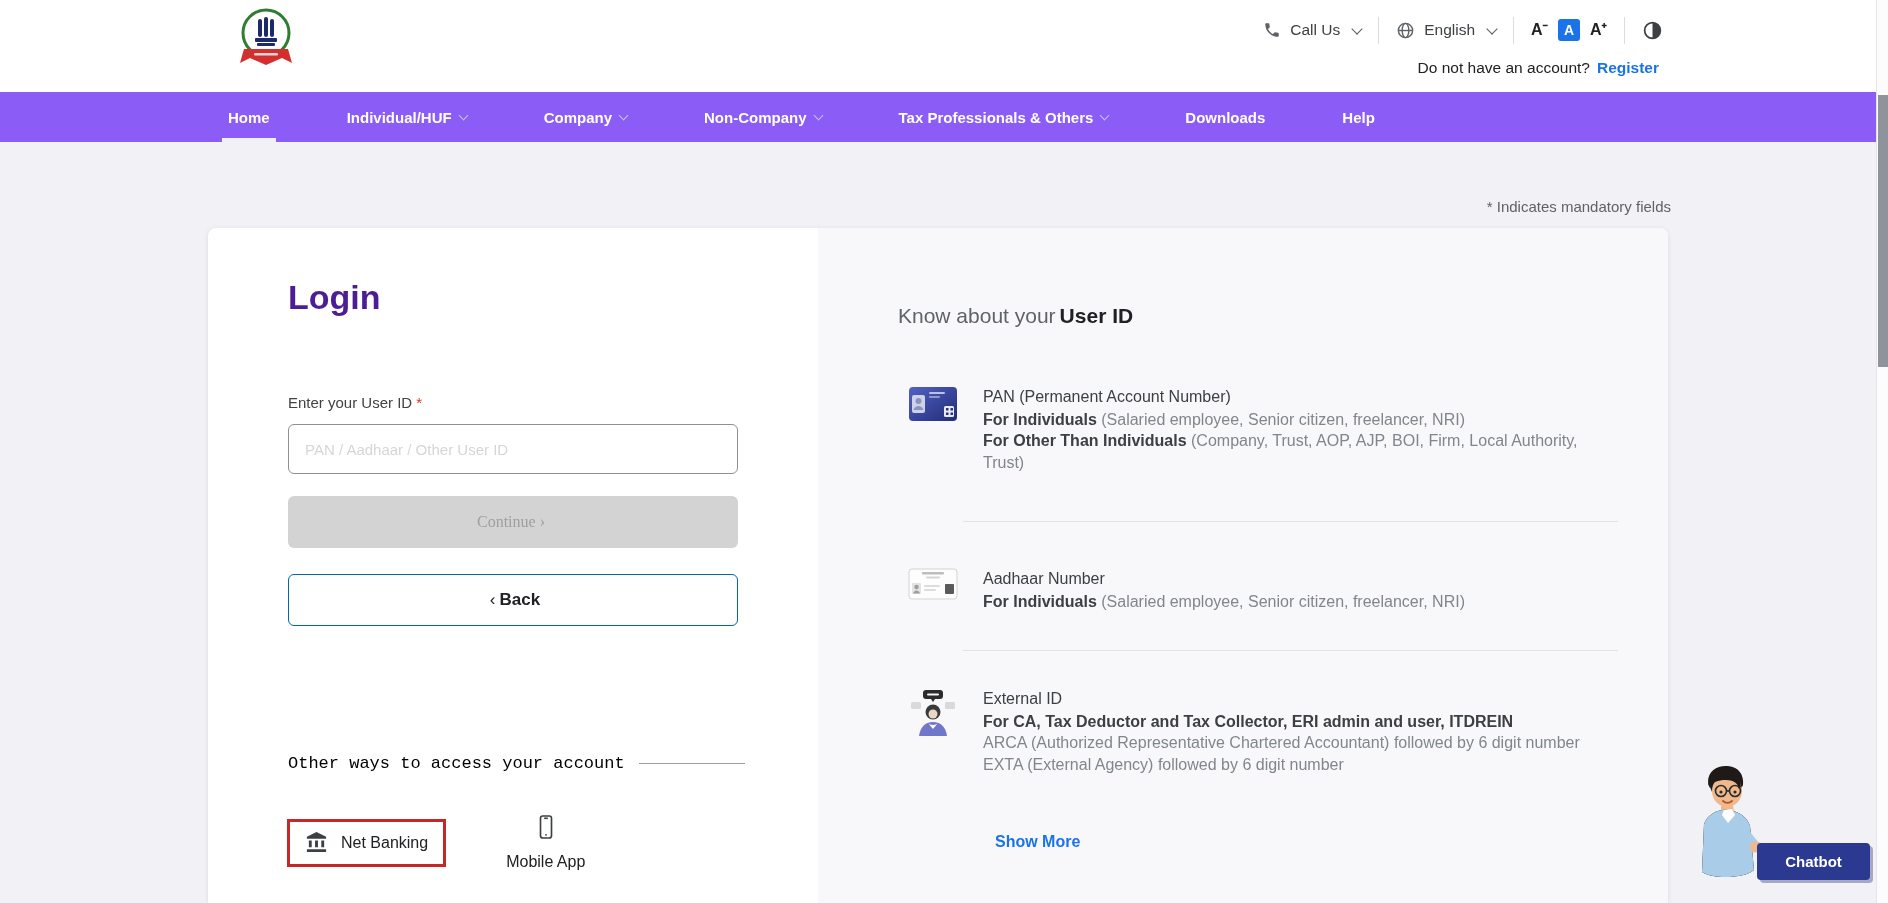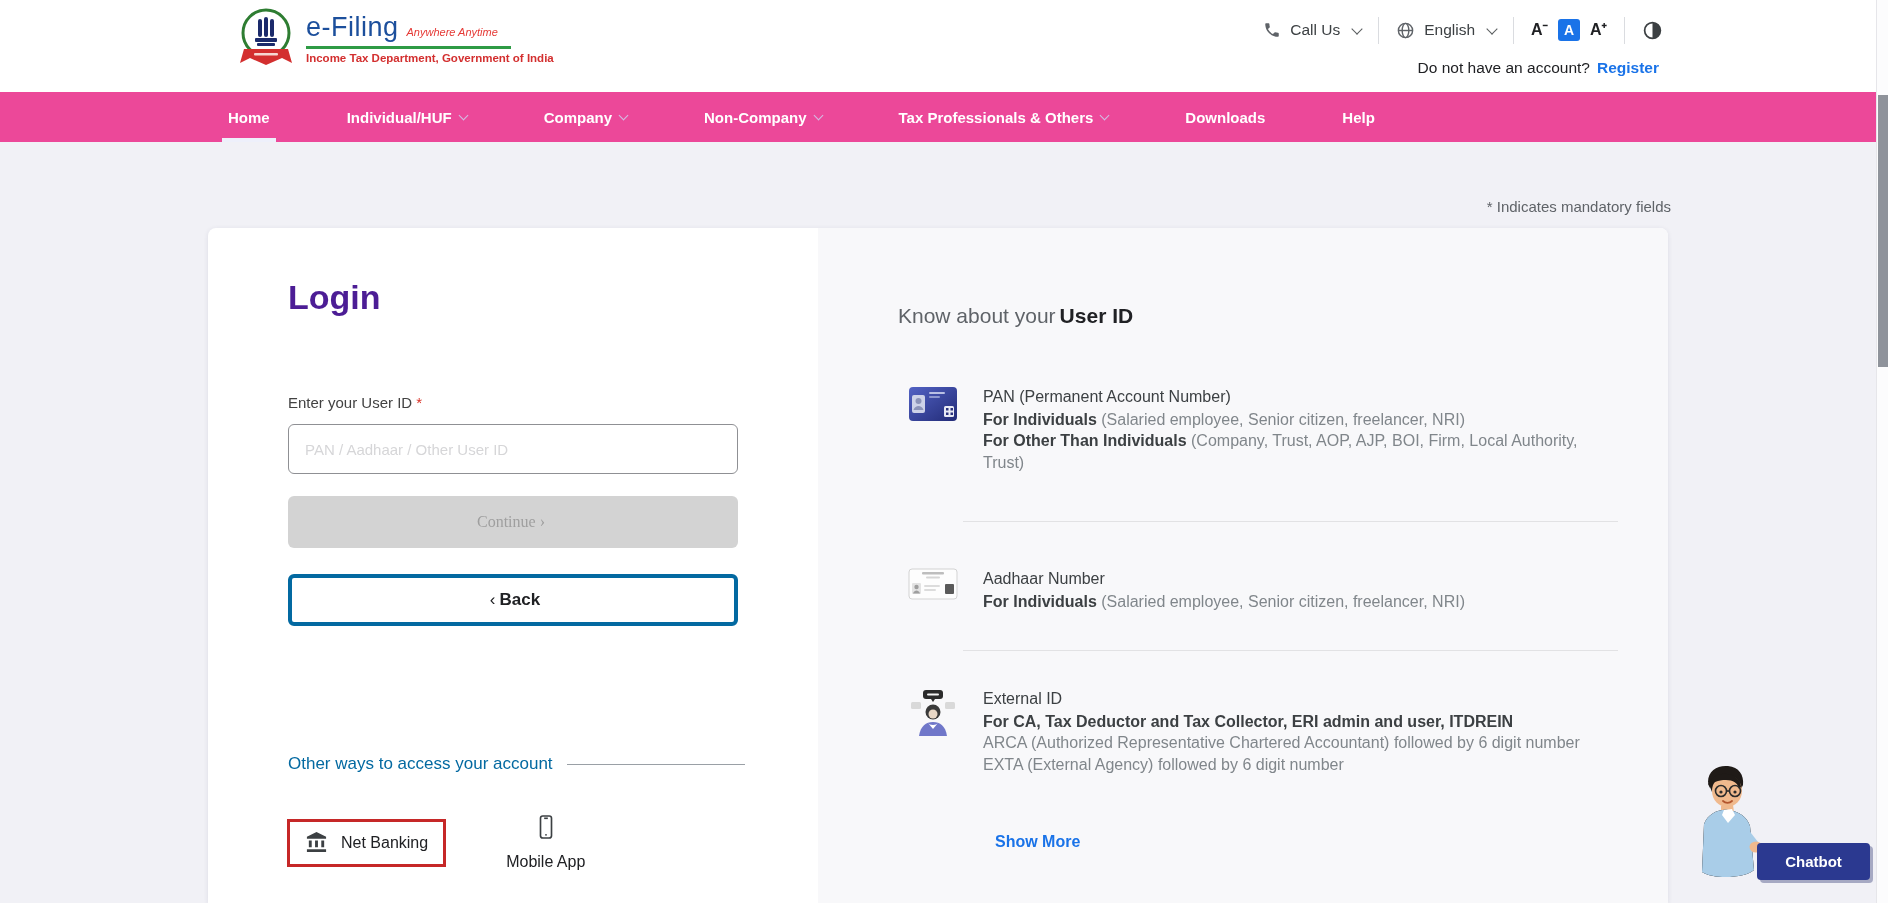--- a/index.html
+++ b/index.html
@@ -21,41 +21,41 @@
   .tb-item { display:flex; align-items:center; gap:9px; font-size:15.5px; color:#3c4043; cursor:pointer; }
   .tb-divider { width:1px; height:27px; background:#dadce0; }
   .chev { display:inline-block; width:8px; height:8px; border-right:1.8px solid currentColor; border-bottom:1.8px solid currentColor; transform:rotate(45deg); margin-left:4px; margin-bottom:3px; opacity:.85; }
   .font-controls { display:flex; align-items:center; gap:10px; }
   .fc-btn { font-size:16px; font-weight:bold; color:#202124; cursor:pointer; line-height:1; }
   .fc-current { width:22px; height:22px; background:#1a73e8; border-radius:3px; color:#fff; font-size:14px; font-weight:bold; display:flex; align-items:center; justify-content:center; cursor:pointer; }
   .register-line { position:absolute; top:59px; right:217px; font-size:15.5px; color:#202124; display:flex; gap:7px; }
   .register-link { color:#1a73e8; font-weight:bold; cursor:pointer; }
 
   
-  .nav { position:absolute; top:92px; left:0; width:1876px; height:50px; background:#ec4899; display:flex; align-items:center; padding-left:228px; gap:77px; }
+  .nav { position:absolute; top:92px; left:0; width:1876px; height:50px; background:#8b5cf6; display:flex; align-items:center; padding-left:228px; gap:77px; }
   .nav-item { position:relative; color:#fff; font-size:15px; font-weight:bold; height:50px; display:flex; align-items:center; cursor:pointer; white-space:nowrap; }
   .nav-item .chev { width:7px; height:7px; border-color:#cdd3f2; margin-left:8px; }
   .nav-item.active::after { content:""; position:absolute; left:-6px; right:-6px; bottom:0; height:4px; background:#eef0fb; }
 
   
   .content-bg { position:absolute; top:142px; left:0; width:1876px; height:761px; background:#f1f1f6; }
   .mandatory-note { position:absolute; top:198px; right:217px; font-size:15px; color:#5f6368; }
 
   .card { position:absolute; left:208px; top:228px; width:1460px; height:675px; background:#fff; border-radius:8px 8px 0 0; box-shadow:0 1px 5px rgba(40,40,80,.10); }
 
   
   .login-title { position:absolute; left:80px; top:50px; font-size:34px; font-weight:bold; color:#4c1d95; }
   .uid-label { position:absolute; left:80px; top:166px; font-size:15px; color:#424242; }
   .req { color:#d93025; margin-left:4px; }
   .uid-input { position:absolute; left:80px; top:196px; width:450px; height:50px; border:1px solid #8f9094; border-radius:6px; padding:0 16px; font-size:15px; color:#333; background:#fff; outline:none; }
   .uid-input::placeholder { color:#d6d6d8; }
   .btn-continue { position:absolute; left:80px; top:268px; width:450px; height:52px; background:#d3d3d3; border:none; border-radius:6px; font-size:16px; color:#9f9f9f; font-family:Liberation Serif, serif; cursor:pointer; }
-  .btn-back { position:absolute; left:80px; top:346px; width:450px; height:52px; background:#fff; border:4px solid #0369a1; border-radius:6px; font-size:17px; font-weight:bold; color:#202124; font-family:"Liberation Sans",sans-serif; cursor:pointer; }
+  .btn-back { position:absolute; left:80px; top:346px; width:450px; height:52px; background:#fff; border:1px solid #0369a1; border-radius:6px; font-size:17px; font-weight:bold; color:#202124; font-family:"Liberation Sans",sans-serif; cursor:pointer; }
   .btn-chev { font-weight:normal; margin:0 4px; }
-  .other-ways { position:absolute; left:80px; top:526px; width:457px; display:flex; align-items:center; font-size:17px; color:#0369a1; }
+  .other-ways { position:absolute; left:80px; top:526px; width:457px; display:flex; align-items:center; font-size:17px; color:#000000;font-family:Liberation Mono, monospace; }
   .other-ways .line { flex:1; height:1px; background:#9aa0a6; margin-left:14px; }
   .methods { position:absolute; left:79px; top:586px; display:flex; align-items:center; gap:60px; }
   .net-banking { display:flex; align-items:center; gap:13px; border:3px solid #c62828; height:48px; padding:0 15px; cursor:pointer; }
   .mobile-app { display:flex; align-items:center; gap:13px; cursor:pointer;flex-direction:column; }
   .method-label { font-size:16px; color:#202124; }
 
   
   .know-col { position:absolute; left:610px; top:0; width:850px; height:675px; background:#f8f8fa; border-radius:0 8px 0 0; }
   .know-title { position:absolute; left:80px; top:76px; font-size:21px; color:#5f6368; }
   .know-title b { color:#202124; margin-left:4px; }
@@ -89,28 +89,20 @@
           <circle cx="28" cy="26" r="23" fill="#fff" stroke="#2e7d32" stroke-width="3"></circle>
           <rect x="20" y="12" width="4" height="18" rx="2" fill="#1b2a6b"></rect>
           <rect x="26" y="10" width="4" height="20" rx="2" fill="#1b2a6b"></rect>
           <rect x="32" y="12" width="4" height="18" rx="2" fill="#1b2a6b"></rect>
           <rect x="17" y="31" width="22" height="4" rx="1" fill="#1b2a6b"></rect>
           <rect x="19" y="36" width="18" height="3" rx="1" fill="#1b2a6b"></rect>
           <path d="M6 42 L50 42 L54 56 L44 51 L28 58 L12 51 L2 56 Z" fill="#d32f2f"></path>
           <rect x="16" y="46" width="24" height="2.5" rx="1" fill="#f6d7d2"></rect>
         </svg>
       </span>
-      <div class="logo-text">
-        <div class="brand-row">
-          <span class="brand">e-Filing</span>
-          <span class="tagline">Anywhere Anytime</span>
-        </div>
-        <div class="green-rule"></div>
-        <span class="logo-sub">Income Tax Department, Government of India</span>
-      </div>
     </div>
 
     <div class="topbar-right">
       <div class="tb-item">
         <span class="icon">
           <svg width="18" height="18" viewBox="0 0 24 24" fill="#5f6368">
               <path d="M6.62 10.79c1.44 2.83 3.76 5.14 6.59 6.58l2.2-2.2c.27-.27.67-.36 1.02-.24 1.12.37 2.33.57 3.57.57.55 0 1 .45 1 1V20c0 .55-.45 1-1 1-9.39 0-17-7.61-17-17 0-.55.45-1 1-1h3.5c.55 0 1 .45 1 1 0 1.25.2 2.45.57 3.57.11.35.03.74-.25 1.02l-2.2 2.2z"></path>
             </svg>
         </span>
         <span>Call Us</span>

